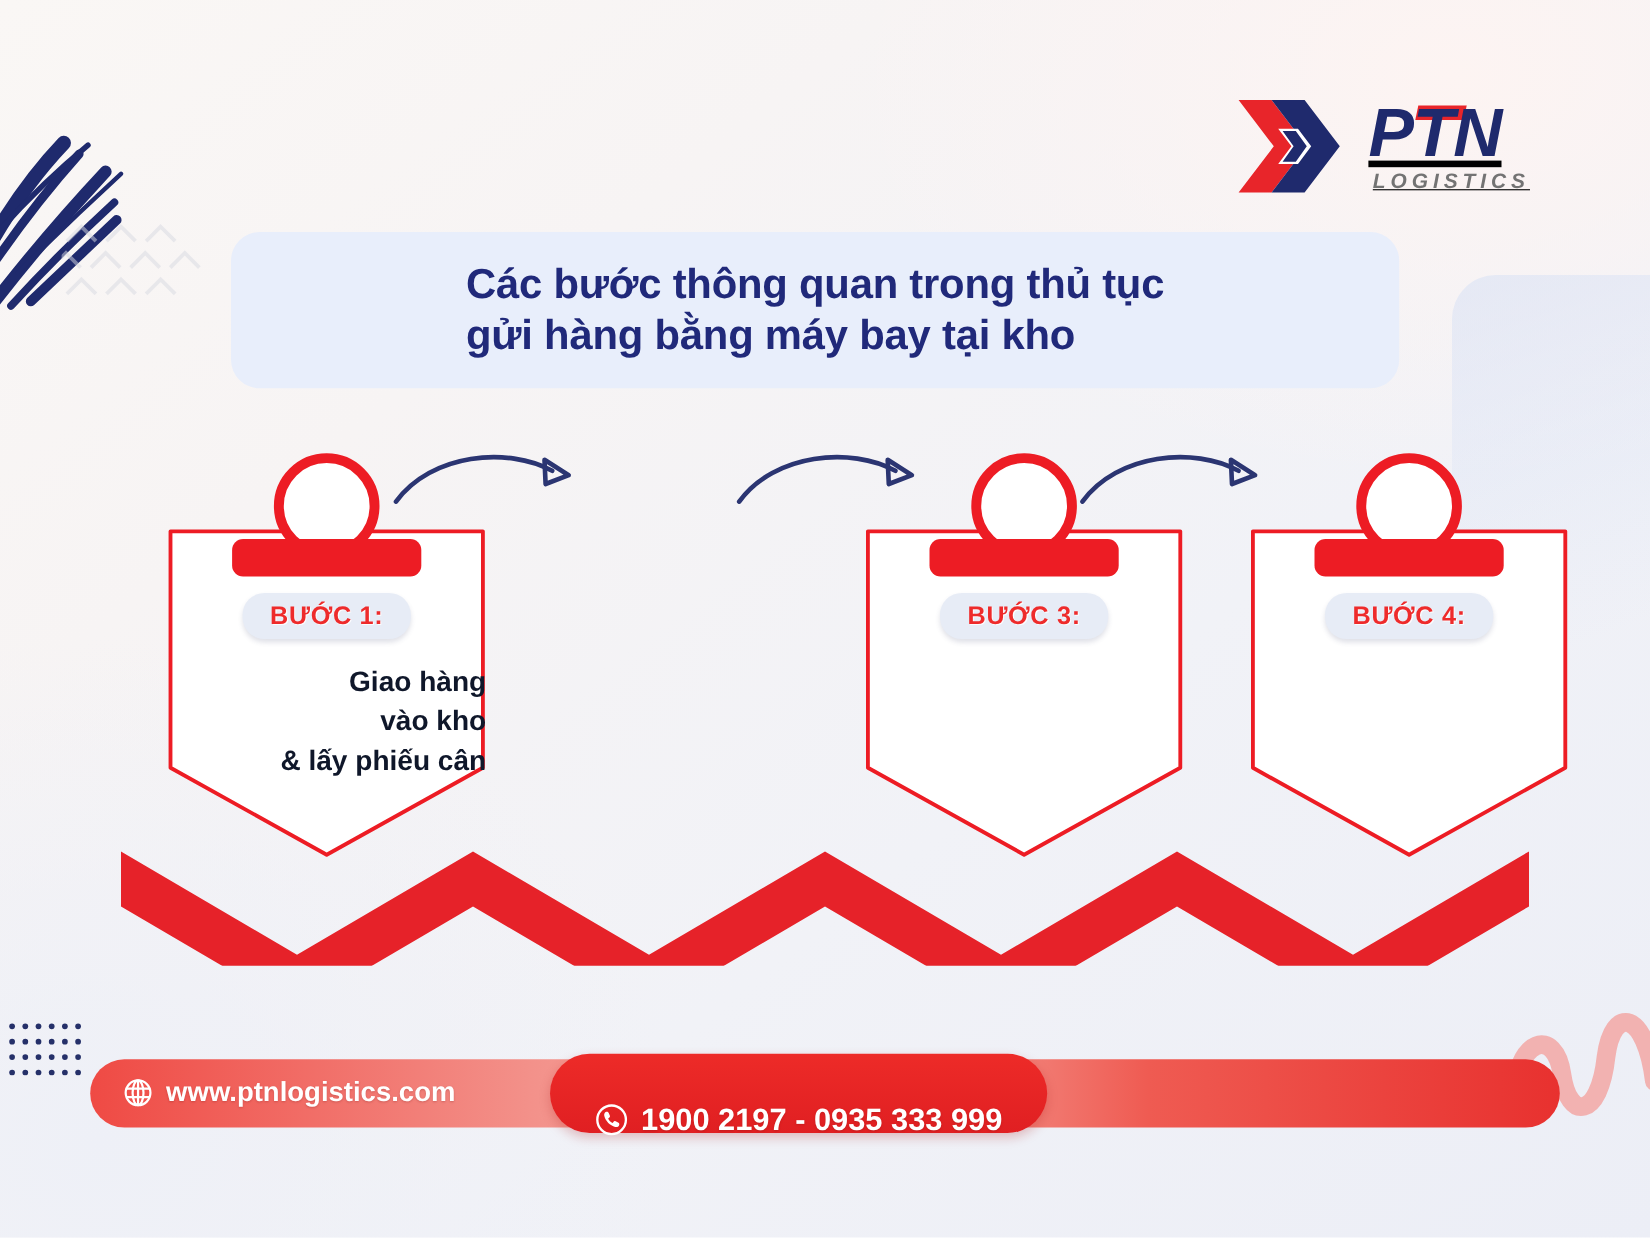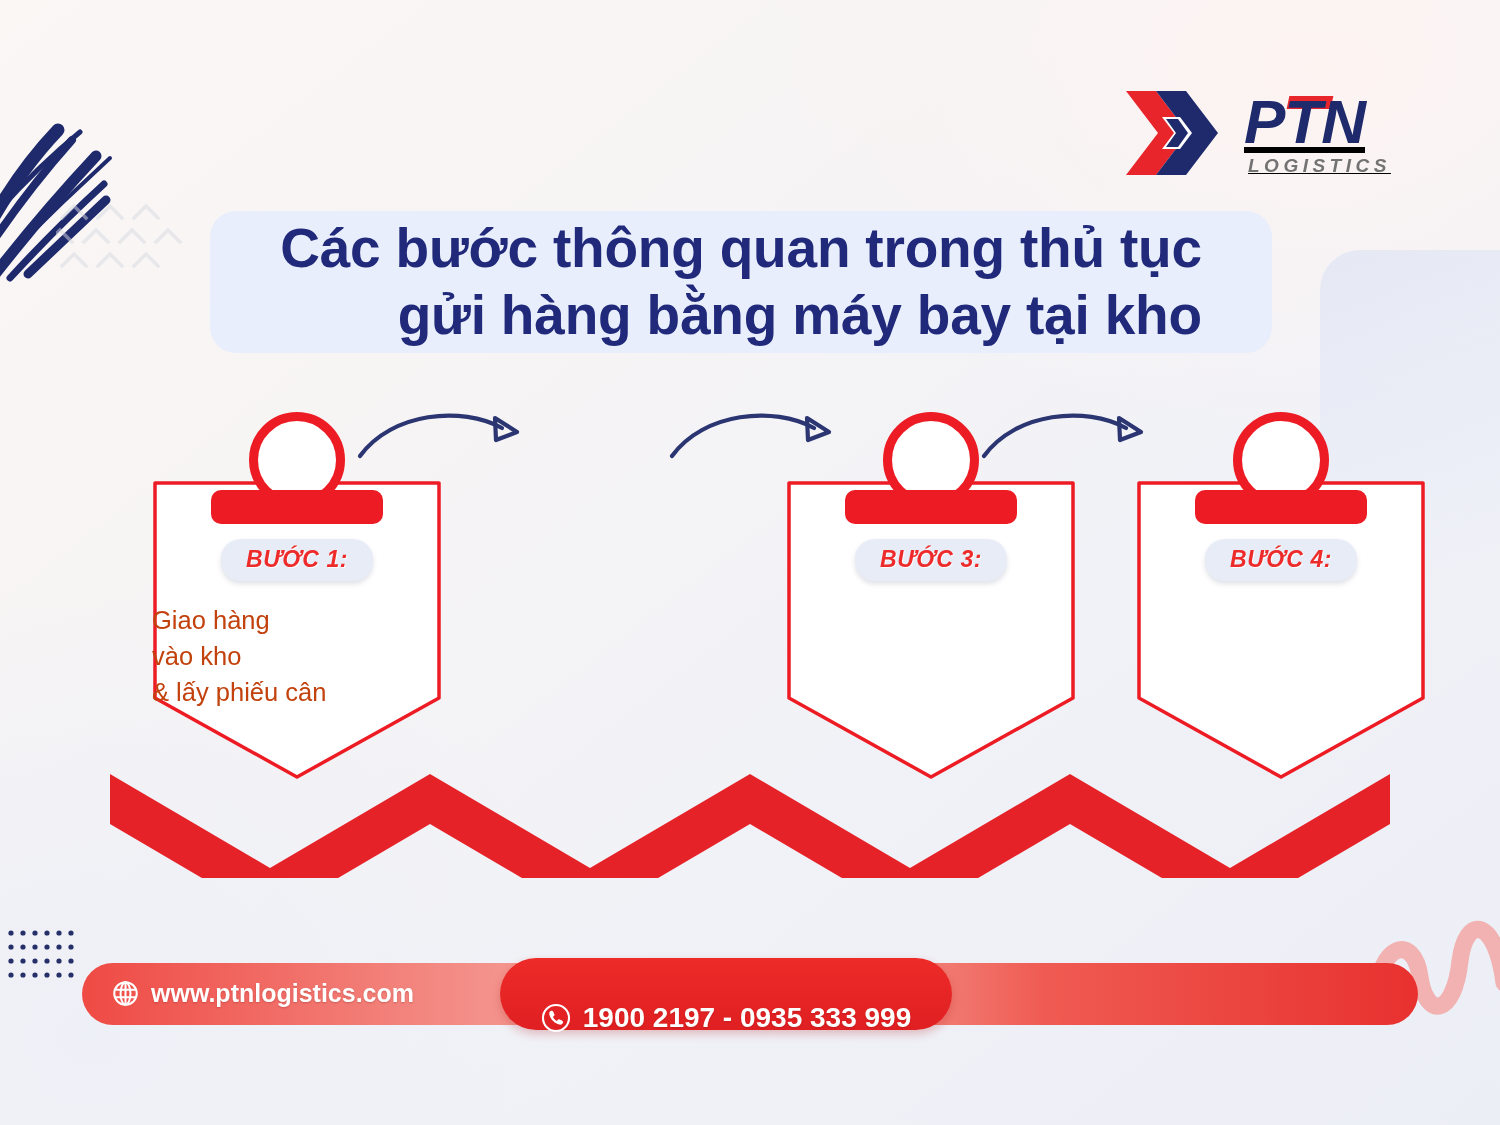--- a/index.html
+++ b/index.html
@@ -46,22 +46,22 @@
     color:#737373; margin-top:3px; margin-left:4px;
   }
 
   
   #title-card {
     position:absolute; left:210px; top:211px; width:1062px; height:142px;
     background:#e8eefb; border-radius:26px;
     display:flex; align-items:center; justify-content:center;
   }
   #title-text {
-    text-align:right; color:#20297a;
-    font-size:55px; font-weight:800; line-height:1.22; letter-spacing:-.2px;
+    text-align:left; color:#20297a;
+    font-size:38px; font-weight:800; line-height:1.22; letter-spacing:-.2px;
     white-space:pre-line;
   }
 
   
   #zigzag { position:absolute; left:110px; top:768px; width:1280px; height:110px; }
 
   
   .arrow { position:absolute; width:180px; height:58px; top:404px; }
   #arrow-1 { left:352px; }
   #arrow-2 { left:664px; }
@@ -87,28 +87,28 @@
   }
 
   .badge {
     position:absolute; left:50%; top:127px; transform:translateX(-50%);
     background:#e7ecf6; border-radius:20px;
     padding:7px 25px 8px;
     box-shadow:0 3px 5px rgba(60,70,110,.16);
     white-space:nowrap;
   }
   .badge-text {
-    color:#ee2b2b; font-size:23px; font-weight:900; font-style:italic;
+    color:#ee2b2b; font-size:23px; font-weight:900; 
     letter-spacing:.6px; text-shadow:1px 1px 0 rgba(255,255,255,.85);
   }
 
   .step-body {
     position:absolute; left:0; top:190px; width:290px;
-    text-align:left; color:#c2410c;
-    font-size:25.5px; font-weight:400; line-height:1.42;
+    text-align:right; color:#0f172a;
+    font-size:25.5px; font-weight:700; line-height:1.42;
     white-space:pre-line;
   }
 
   
   #footer { position:absolute; left:82px; top:963px; width:1336px; height:62px; }
 
   #website-bar {
     position:absolute; left:0; top:0; width:1336px; height:62px; border-radius:31px;
     background:linear-gradient(90deg, #ef4a44 0%, #f3918a 30%, #f6b7b0 50%, #ef5b52 72%, #e8312f 100%);
   }

